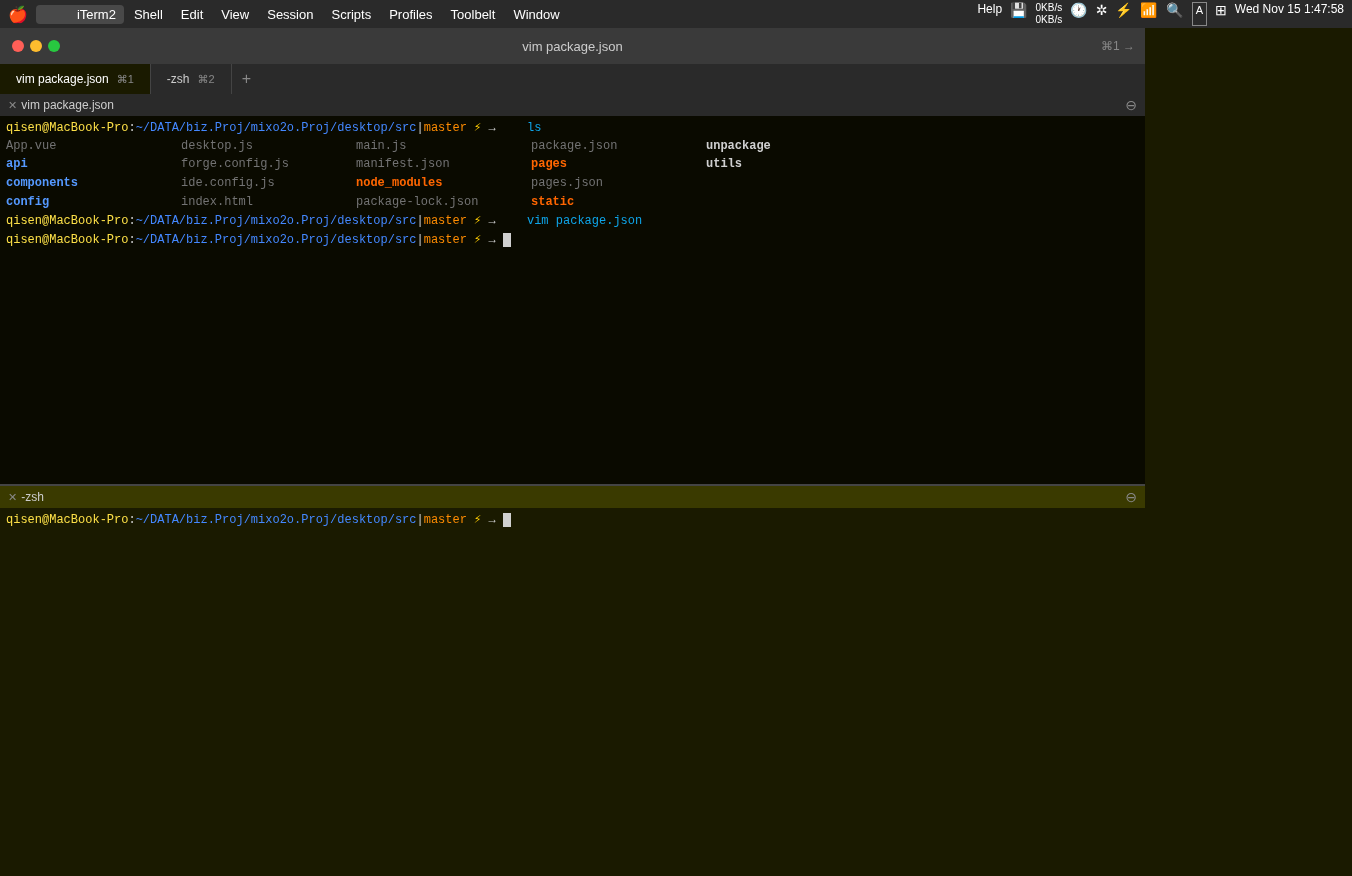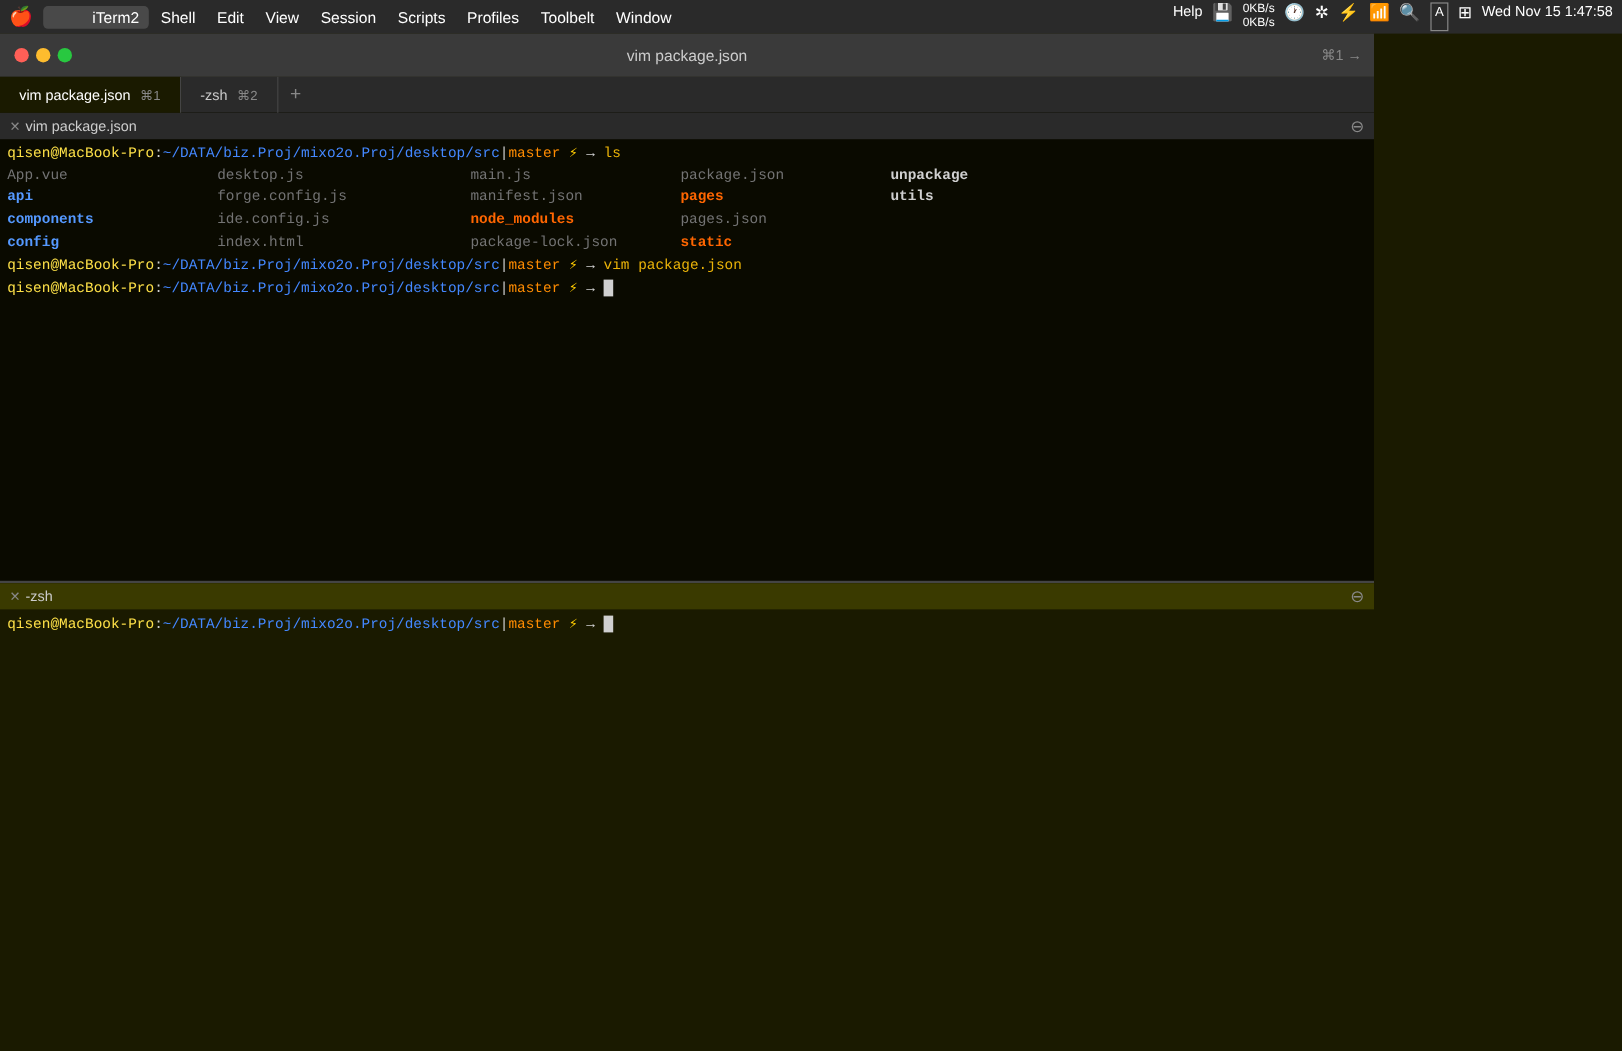--- a/index.html
+++ b/index.html
@@ -190,21 +190,21 @@
     }
     .pane-bottom .terminal-content {
       background: #1a1a00;
     }
 
     
     .prompt-user { color: #fde047; font-weight: normal; }
     .prompt-path { color: #4488ff; }
     .prompt-branch { color: #ff8c00; }
     .prompt-arrow { color: #d0d0d0; }
-    .cmd-text { color: #eab308; }
+    .cmd-text { color: #0ea5e9; margin-left: 24px; }
     .dir-blue { color: #5599ff; font-weight: bold; }
     .dir-highlight { color: #ff6600; font-weight: bold; }
     .file-normal { color: #737373; }
     .file-bold { color: #d0d0d0; font-weight: bold; }
     .cursor-block {
       display: inline-block;
       width: 8px;
       height: 14px;
       background: #d0d0d0;
       vertical-align: text-bottom;
@@ -285,21 +285,21 @@
             <div class="dir-blue">api</div>
             <div class="dir-blue">components</div>
             <div class="dir-blue">config</div>
           </div>
           <div style="min-width:175px;">
             <div class="file-normal">desktop.js</div>
             <div class="file-normal">forge.config.js</div>
             <div class="file-normal">ide.config.js</div>
             <div class="file-normal">index.html</div>
           </div>
-          <div style="min-width:175px;margin-left:36px;">
+          <div style="min-width:175px;">
             <div class="file-normal">main.js</div>
             <div class="file-normal">manifest.json</div>
             <div class="dir-highlight">node_modules</div>
             <div class="file-normal">package-lock.json</div>
           </div>
           <div style="min-width:175px;">
             <div class="file-normal">package.json</div>
             <div class="dir-highlight">pages</div>
             <div class="file-normal">pages.json</div>
             <div class="dir-highlight">static</div>

